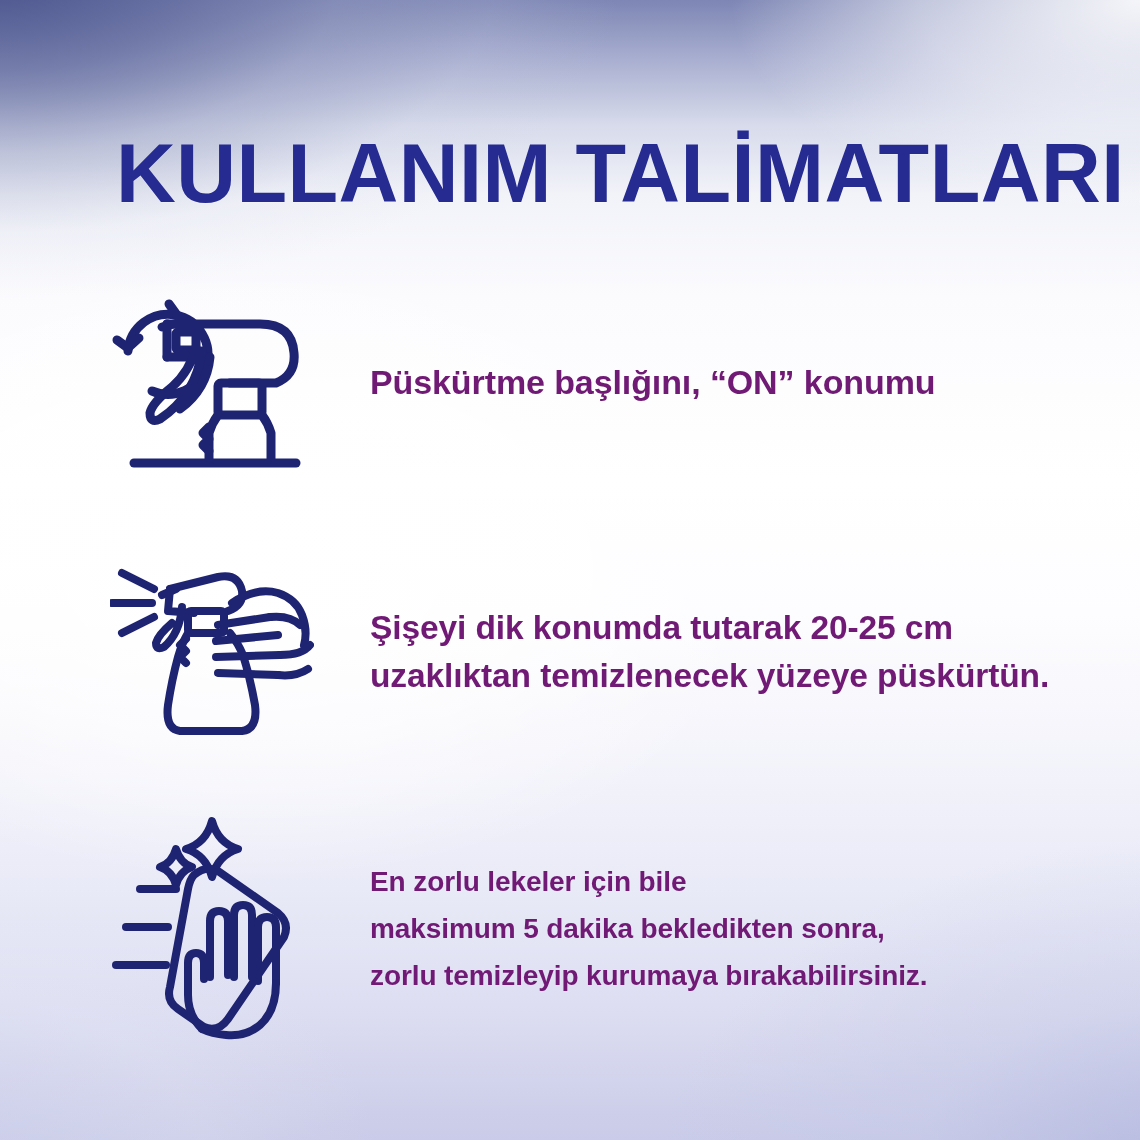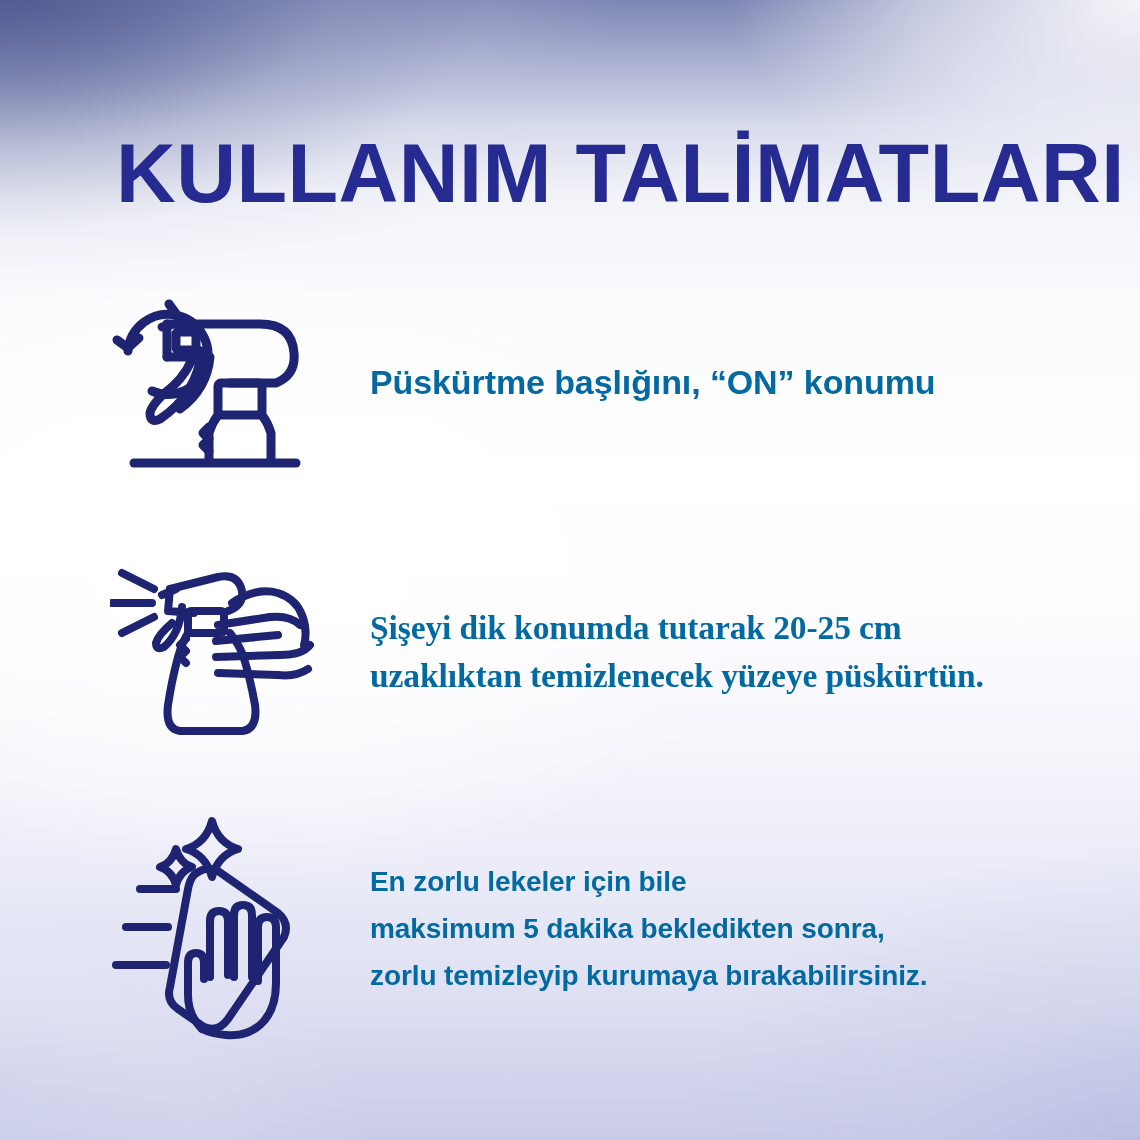--- a/index.html
+++ b/index.html
@@ -97,37 +97,37 @@
     height: 1140px;
   }
   .row {
     position: absolute;
     display: flex;
     align-items: center;
     left: 110px;
     width: 1000px;
   }
   .row-1 { top: 286px; height: 192px; }
-  .row-2 { top: 556px; height: 192px; font-family: Liberation Serif, serif; }
+  .row-2 { top: 556px; height: 192px; }
   .row-3 { top: 812px; height: 232px; }
 
   .icon-cell {
     flex: 0 0 238px;
     height: 100%;
     display: flex;
     align-items: center;
     justify-content: flex-start;
   }
   .icon-cell svg {
     display: block;
   }
 
   .text-cell {
     flex: 1 1 auto;
-    color: #0369a1;
+    color: #701a75;
     font-size: 34px;
     line-height: 48px;
     font-weight: 700;
     letter-spacing: -0.1px;
     padding-left: 22px;
   }
   .text-cell .line {
     display: block;
     white-space: nowrap;
   }

